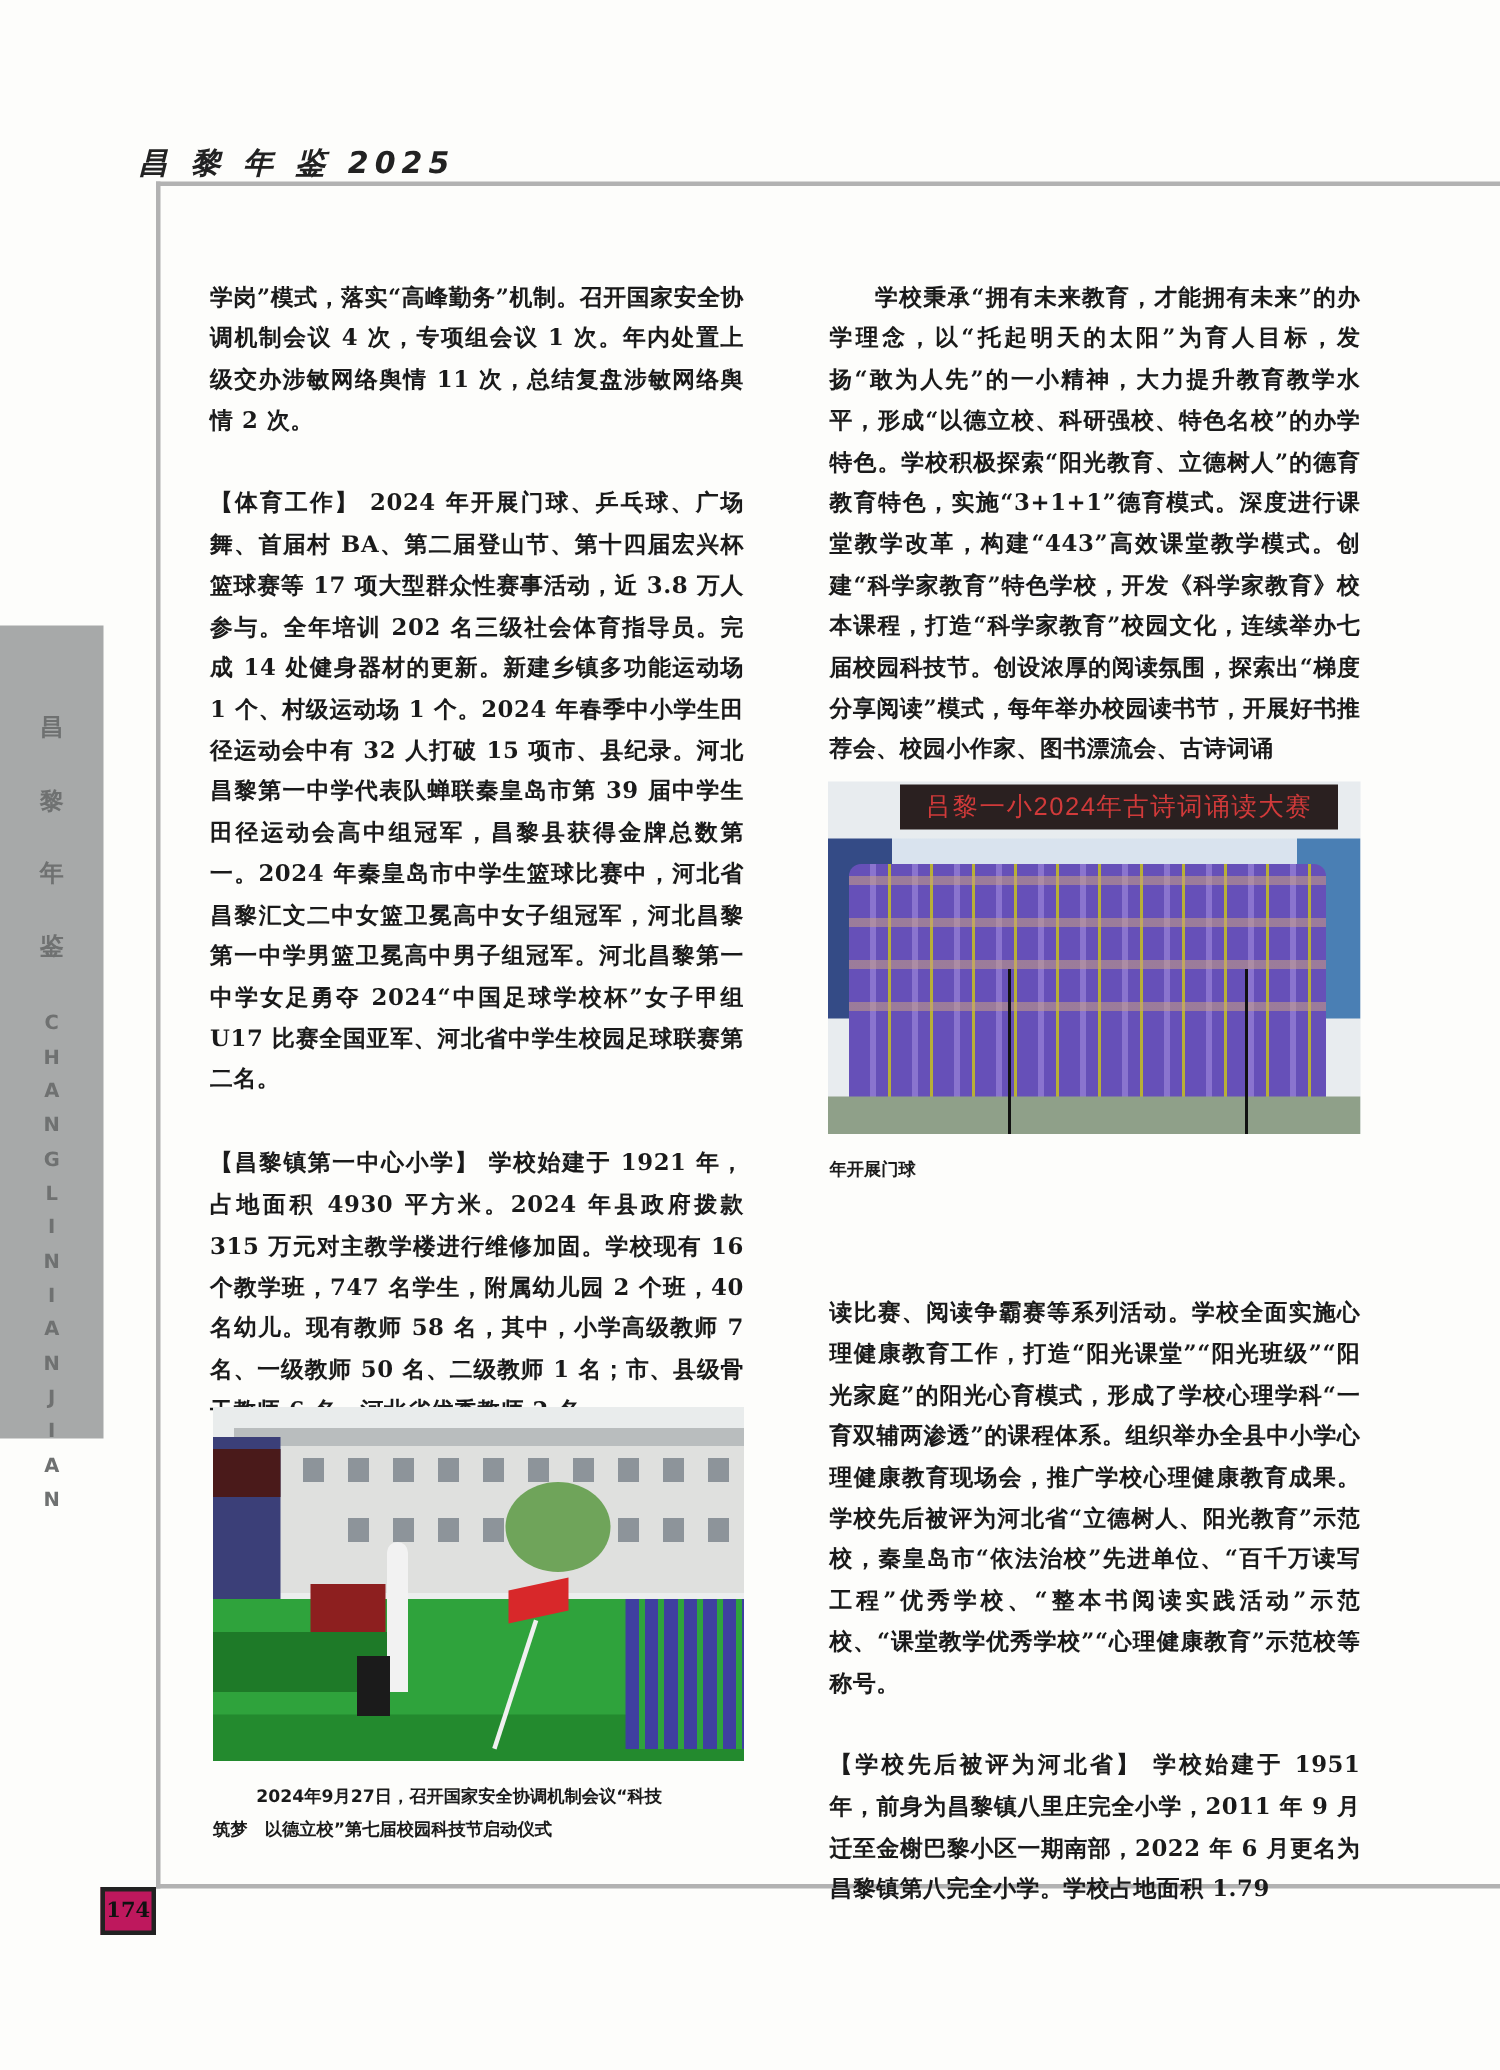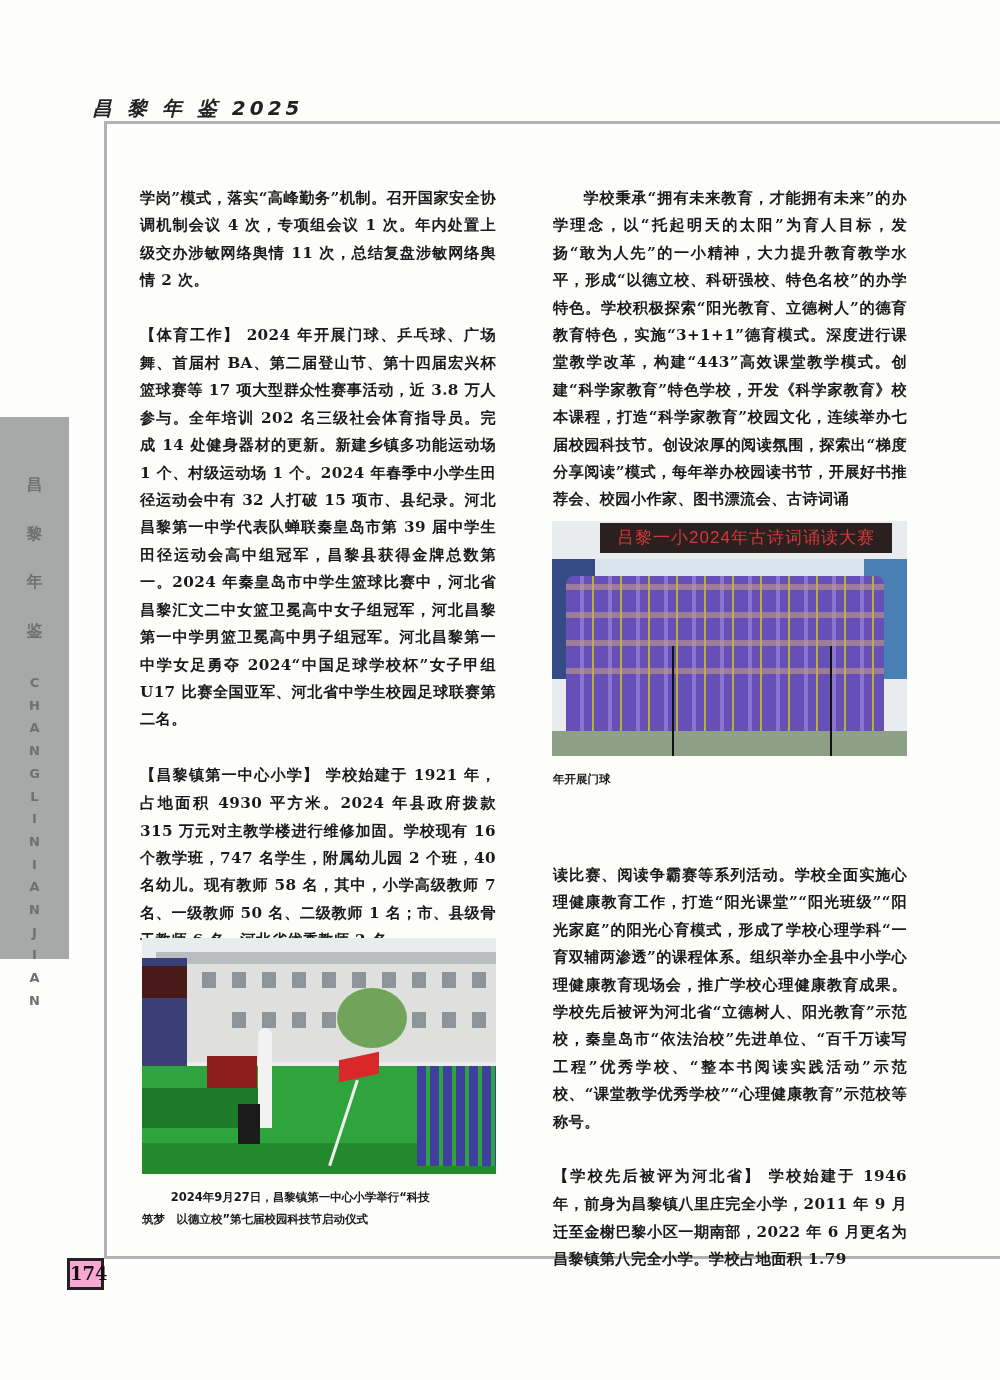--- a/index.html
+++ b/index.html
@@ -25,22 +25,22 @@
       font-family: "DejaVu Sans", sans-serif; font-weight: bold; font-size: 16px; color: #6f7171;
     }
     .side-tab .en {
       position: absolute; left: 0; top: 255px; width: 69px; text-align: center;
       font-family: "DejaVu Sans", sans-serif; font-weight: bold; font-size: 13px; color: #6f7171;
       line-height: 22.7px; word-break: break-all;
     }
     .en span { display: block; }
     .page-num {
       position: absolute; left: 67px; top: 1258px; width: 31px; height: 26px;
-      background: #f9a8d4; border: 3px solid #222;
-      font-family: "DejaVu Serif", serif; font-weight: bold; font-size: 18px;
+      background: #be185d; border: 3px solid #222;
+      font-family: "DejaVu Serif", serif; font-weight: bold; font-size: 14px;
       text-align: center; line-height: 26px; color: #111;
     }
     .col {
       position: absolute; font-size: 15.2px; line-height: 27.4px; font-weight: bold;
       text-align: justify; letter-spacing: 0.4px; margin-top: 32px;
     }
     .col p { margin: 0; }
     .col-left { left: 140px; top: 153px; width: 356px; }
     .col-right { left: 553px; top: 153px; width: 354px; }
     .heading { font-family: Liberation Mono, monospace; font-weight: bold; }
@@ -157,21 +157,21 @@
   <div class="stage"></div>
   <div class="grass2"></div>
   <div class="table"></div>
   <div class="rocket"></div>
   <div class="speaker"></div>
   <div class="line"></div>
   <div class="flag"></div>
   <div class="kids"></div>
 </div>
 <div class="caption" style="left:142px;top:1186px;width:360px">
-  <span class="first">2024年9月27日，昌黎镇第一中心小学举行“科技</span>
+  <span class="first">2024年9月27日，召开国家安全协调机制会议“科技</span>
   <span>筑梦　以德立校”第七届校园科技节启动仪式</span>
 </div>
 
 <div class="col col-right">
   <p class="indent">学校秉承“拥有未来教育，才能拥有未来”的办学理念，以“托起明天的太阳”为育人目标，发扬“敢为人先”的一小精神，大力提升教育教学水平，形成“以德立校、科研强校、特色名校”的办学特色。学校积极探索“阳光教育、立德树人”的德育教育特色，实施“3+1+1”德育模式。深度进行课堂教学改革，构建“443”高效课堂教学模式。创建“科学家教育”特色学校，开发《科学家教育》校本课程，打造“科学家教育”校园文化，连续举办七届校园科技节。创设浓厚的阅读氛围，探索出“梯度分享阅读”模式，每年举办校园读书节，开展好书推荐会、校园小作家、图书漂流会、古诗词诵</p>
 </div>
 
 <div class="photo p2">
   <div class="backdrop"></div>
   <div class="led">吕黎一小2024年古诗词诵读大赛</div>
@@ -182,15 +182,15 @@
   <div class="stand" style="left:278px"></div>
 </div>
 <div class="caption" style="left:553px;top:768px;width:360px">
   <span>年开展门球</span>
 </div>
 
 <div class="col col-right" style="top:830px">
   <p>读比赛、阅读争霸赛等系列活动。学校全面实施心理健康教育工作，打造“阳光课堂”“阳光班级”“阳光家庭”的阳光心育模式，形成了学校心理学科“一育双辅两渗透”的课程体系。组织举办全县中小学心理健康教育现场会，推广学校心理健康教育成果。学校先后被评为河北省“立德树人、阳光教育”示范校，秦皇岛市“依法治校”先进单位、“百千万读写工程”优秀学校、“整本书阅读实践活动”示范校、“课堂教学优秀学校”“心理健康教育”示范校等称号。</p>
   <div class="gap" style="height:27px"></div>
   <p>
-    <span class="heading">【学校先后被评为河北省】</span><span> 学校始建于 1946 年，前身为昌黎镇八里庄完全小学，2011 年 9 月迁至金榭巴黎小区一期南部，2022 年 6 月更名为昌黎镇第八完全小学。学校占地面积 1.79</span>
+    <span class="heading">【学校先后被评为河北省】</span><span> 学校始建于 1951 年，前身为昌黎镇八里庄完全小学，2011 年 9 月迁至金榭巴黎小区一期南部，2022 年 6 月更名为昌黎镇第八完全小学。学校占地面积 1.79</span>
   </p>
 </div>
 
 </body></html>

